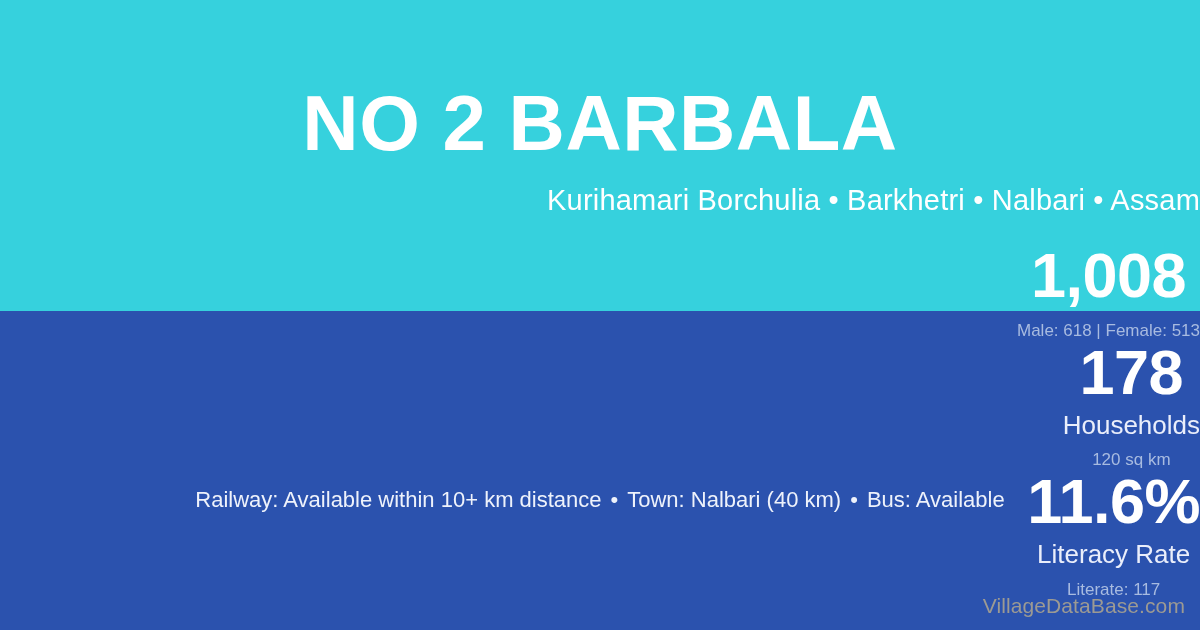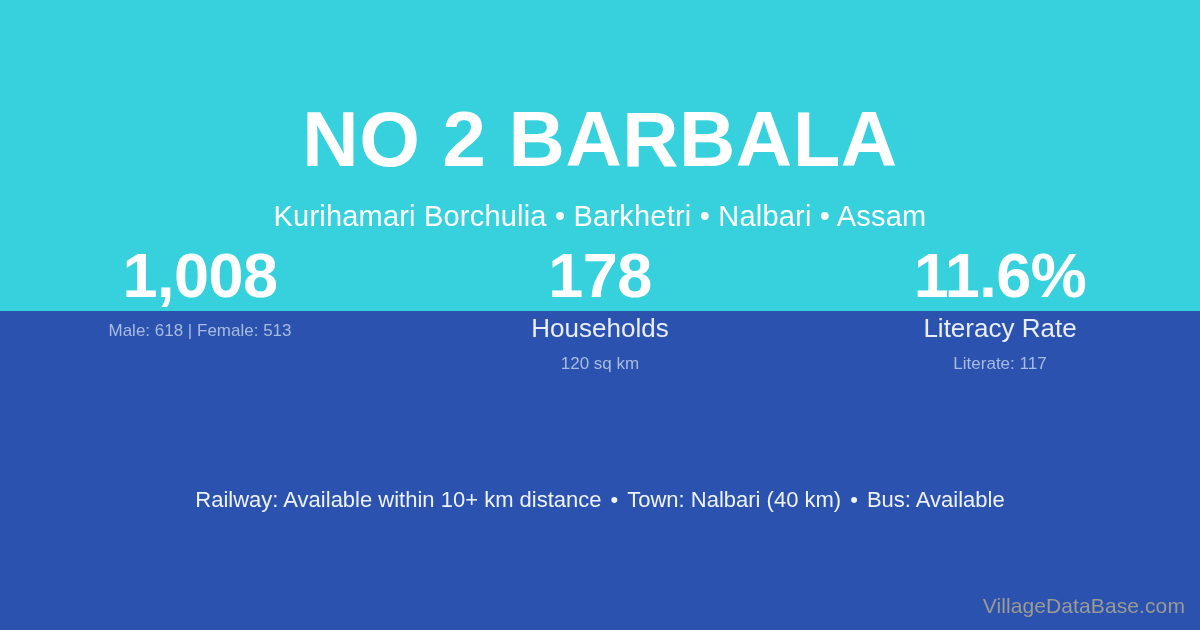--- a/index.html
+++ b/index.html
@@ -41,48 +41,51 @@
 
   .header {
     position: absolute;
     left: 0;
     top: 0;
     width: 1200px;
     text-align: center;
     z-index: 3;
   }
   .title {
-    margin: 16px;
+    margin: 0;
     padding: 0;
     font-size: 78px;
     font-weight: 700;
     letter-spacing: 0.5px;
     line-height: 1;
     color: #ffffff;
     padding-top: 84px;
   }
   .subtitle {
     margin: 0;
     padding: 0;
     margin-top: 24px;
     font-size: 29px;
     font-weight: 400;
     line-height: 1;
     color: #ffffff;
     letter-spacing: 0.2px;
+    text-align: right;
   }
 
   
   .stats {
     position: absolute;
     left: 0;
     top: 244px;
     width: 1200px;
     display: flex;
+    flex-direction: column;
     z-index: 3;
+    align-items: flex-end;
   }
   .stat {
     flex: 1 1 0;
     text-align: center;
   }
   .stat-value {
     font-size: 63px;
     font-weight: 700;
     line-height: 1;
     color: #ffffff;

